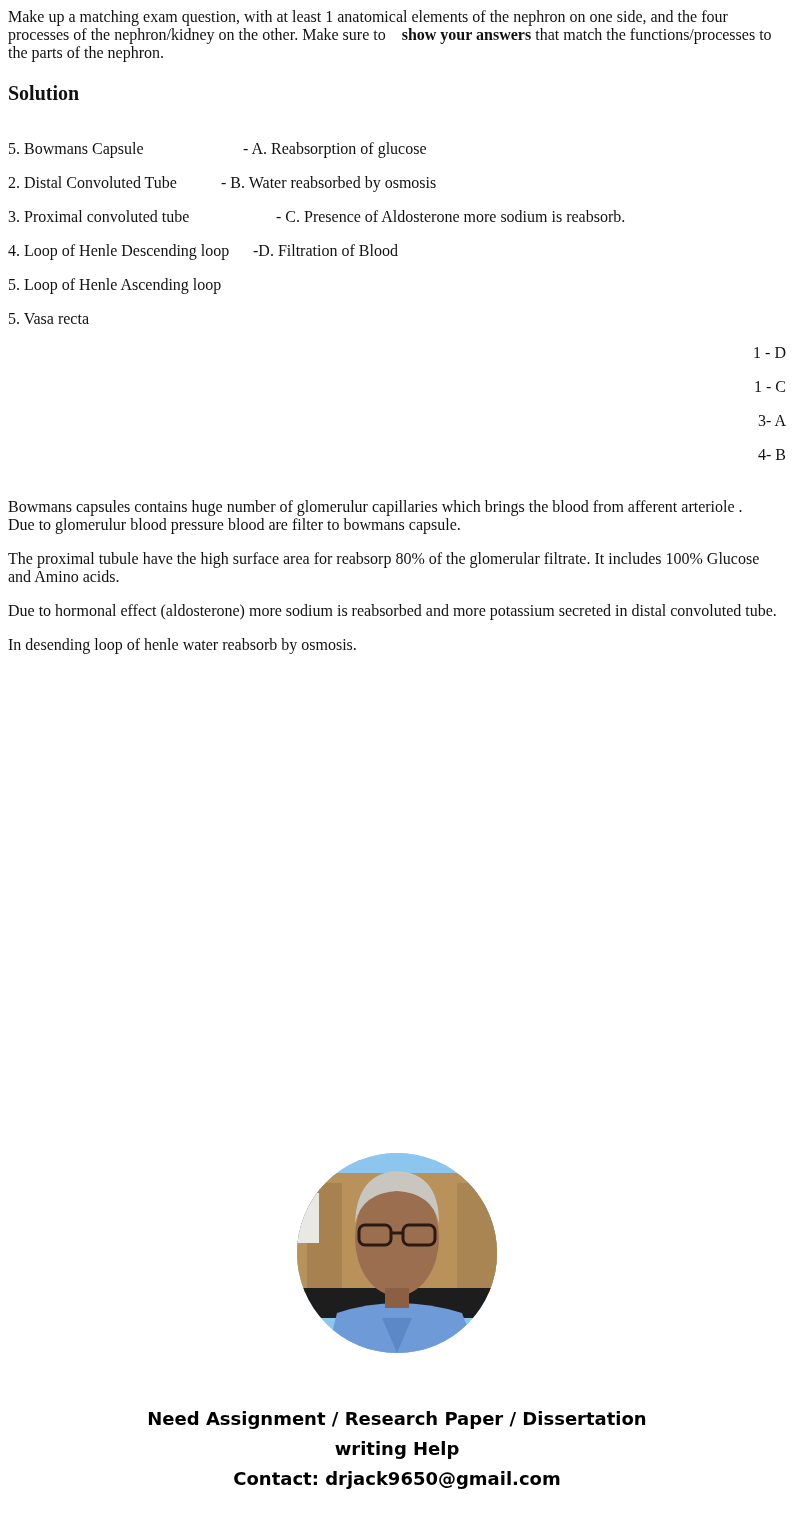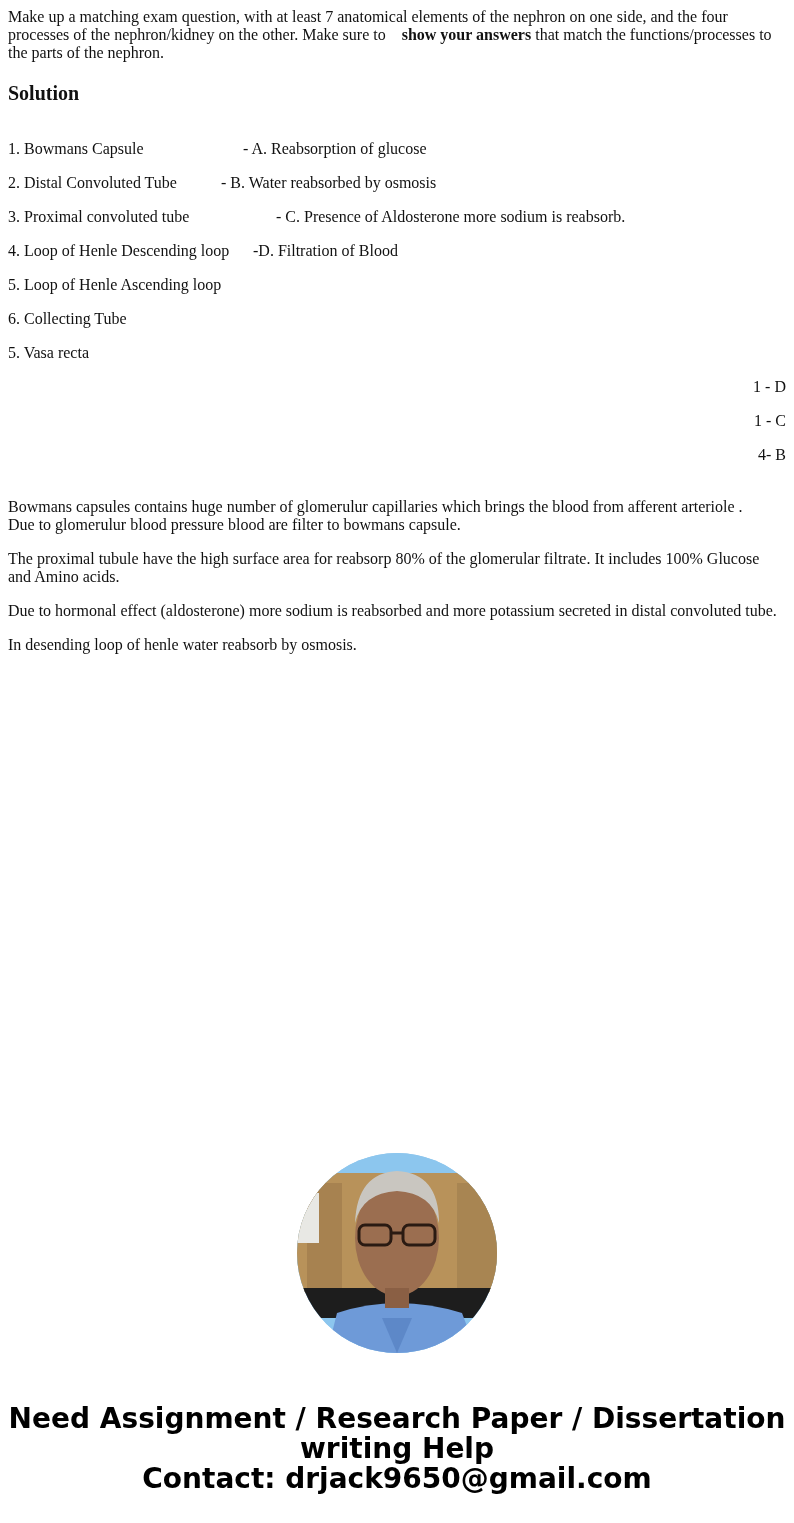--- a/index.html
+++ b/index.html
@@ -71,46 +71,46 @@
       background: #8fc4ea;
     }
     .footer {
       position: absolute;
       left: 0;
       top: 1404px;
       width: 794px;
       text-align: center;
       font-family: "DejaVu Sans", "Liberation Sans", sans-serif;
       font-weight: bold;
-      font-size: 28px;
+      font-size: 18px;
       line-height: 30px;
       color: #000000;
     }
   </style>
 </head>
 <body>
 
 <div class="content">
-  <p class="question"><span>Make up a matching exam question, with at least 7 anatomical elements of the nephron on one side, and the four processes of the nephron/kidney on the other. Make sure to </span><b>show your answers</b><span> that match the functions/processes to the parts of the nephron.</span></p>
+  <p class="question"><span>Make up a matching exam question, with at least 1 anatomical elements of the nephron on one side, and the four processes of the nephron/kidney on the other. Make sure to </span><b>show your answers</b><span> that match the functions/processes to the parts of the nephron.</span></p>
 
   <h3 class="solution-title">Solution</h3>
 
   <div class="match-list">
-    <div class="match-line"><span>1. Bowmans Capsule</span><span class="right" style="left:235px">- A. Reabsorption of glucose</span></div>
+    <div class="match-line"><span>5. Bowmans Capsule</span><span class="right" style="left:235px">- A. Reabsorption of glucose</span></div>
     <div class="match-line"><span>2. Distal Convoluted Tube</span><span class="right" style="left:213px">- B. Water reabsorbed by osmosis</span></div>
     <div class="match-line"><span>3. Proximal convoluted tube</span><span class="right" style="left:268px">- C. Presence of Aldosterone more sodium is reabsorb.</span></div>
     <div class="match-line"><span>4. Loop of Henle Descending loop</span><span class="right" style="left:245px">-D. Filtration of Blood</span></div>
     <div class="match-line"><span>5. Loop of Henle Ascending loop</span></div>
-    <div class="match-line"><span>6. Collecting Tube</span></div>
     <div class="match-line"><span>5. Vasa recta</span></div>
   </div>
 
   <div class="answers">
     <div class="answer-line">1 - D</div>
     <div class="answer-line">1 - C</div>
+    <div class="answer-line">3- A</div>
     <div class="answer-line">4- B</div>
   </div>
 
   <div class="explanations">
     <p class="explanation"><span>Bowmans capsules contains huge number of glomerulur capillaries which brings the blood from afferent arteriole .</span><br><span>Due to glomerulur blood pressure blood are filter to bowmans capsule.</span></p>
     <p class="explanation">The proximal tubule have the high surface area for reabsorp 80% of the glomerular filtrate. It includes 100% Glucose and Amino acids.</p>
     <p class="explanation">Due to hormonal effect (aldosterone) more sodium is reabsorbed and more potassium secreted in distal convoluted tube.</p>
     <p class="explanation">In desending loop of henle water reabsorb by osmosis.</p>
   </div>
 </div>

